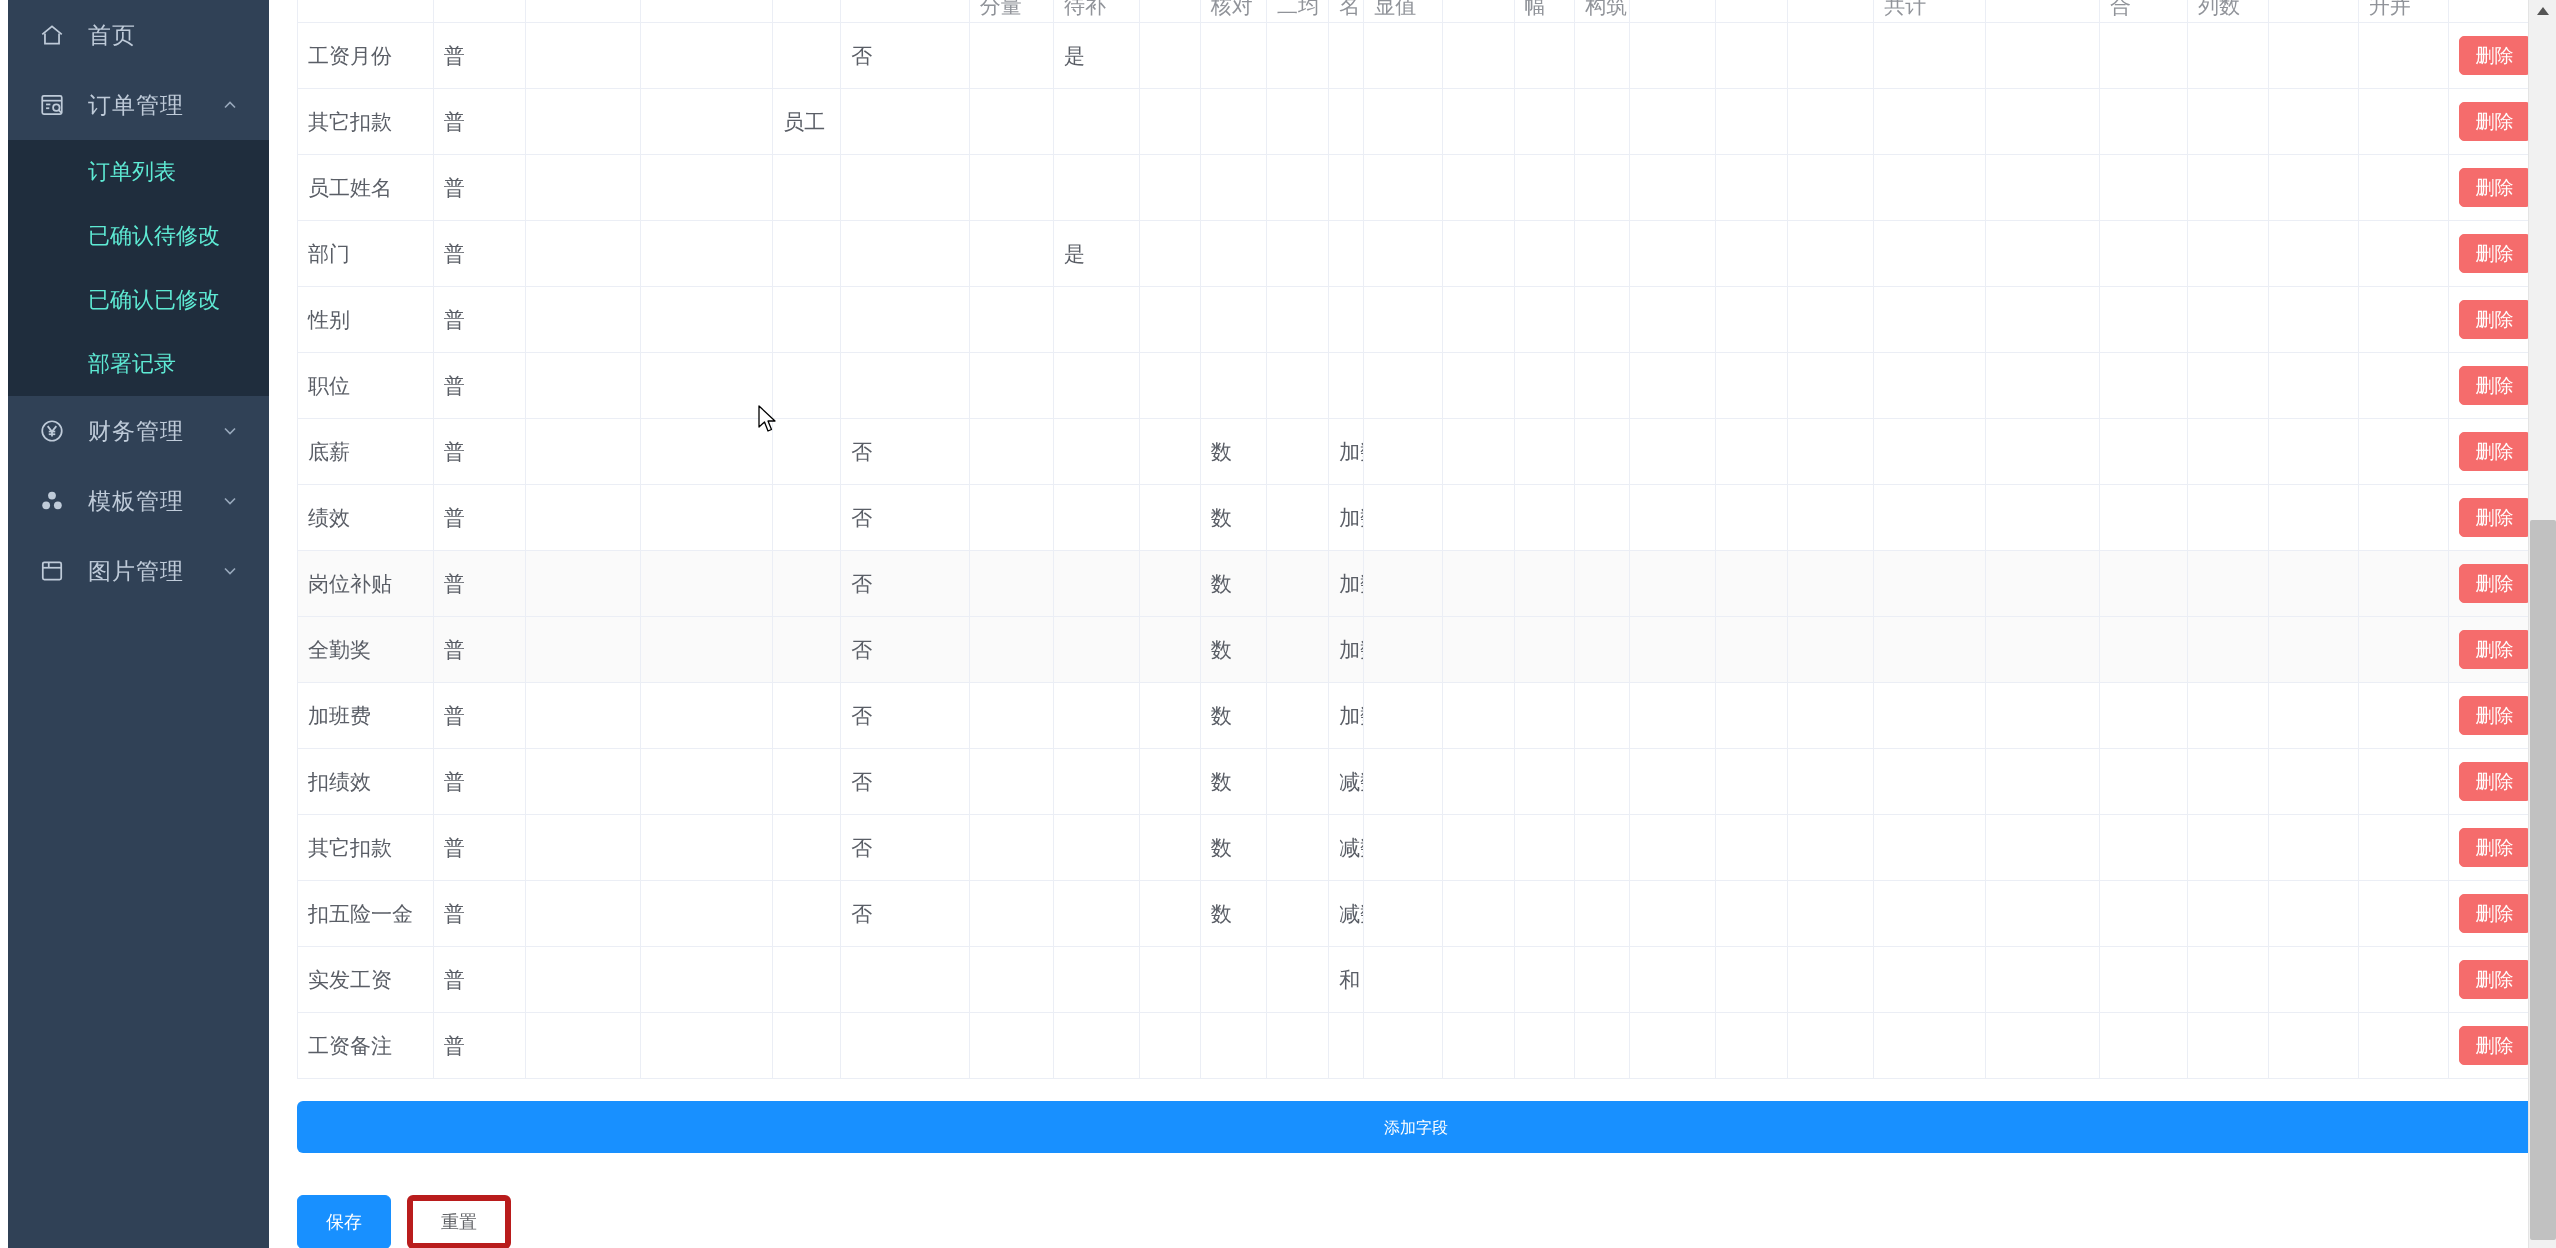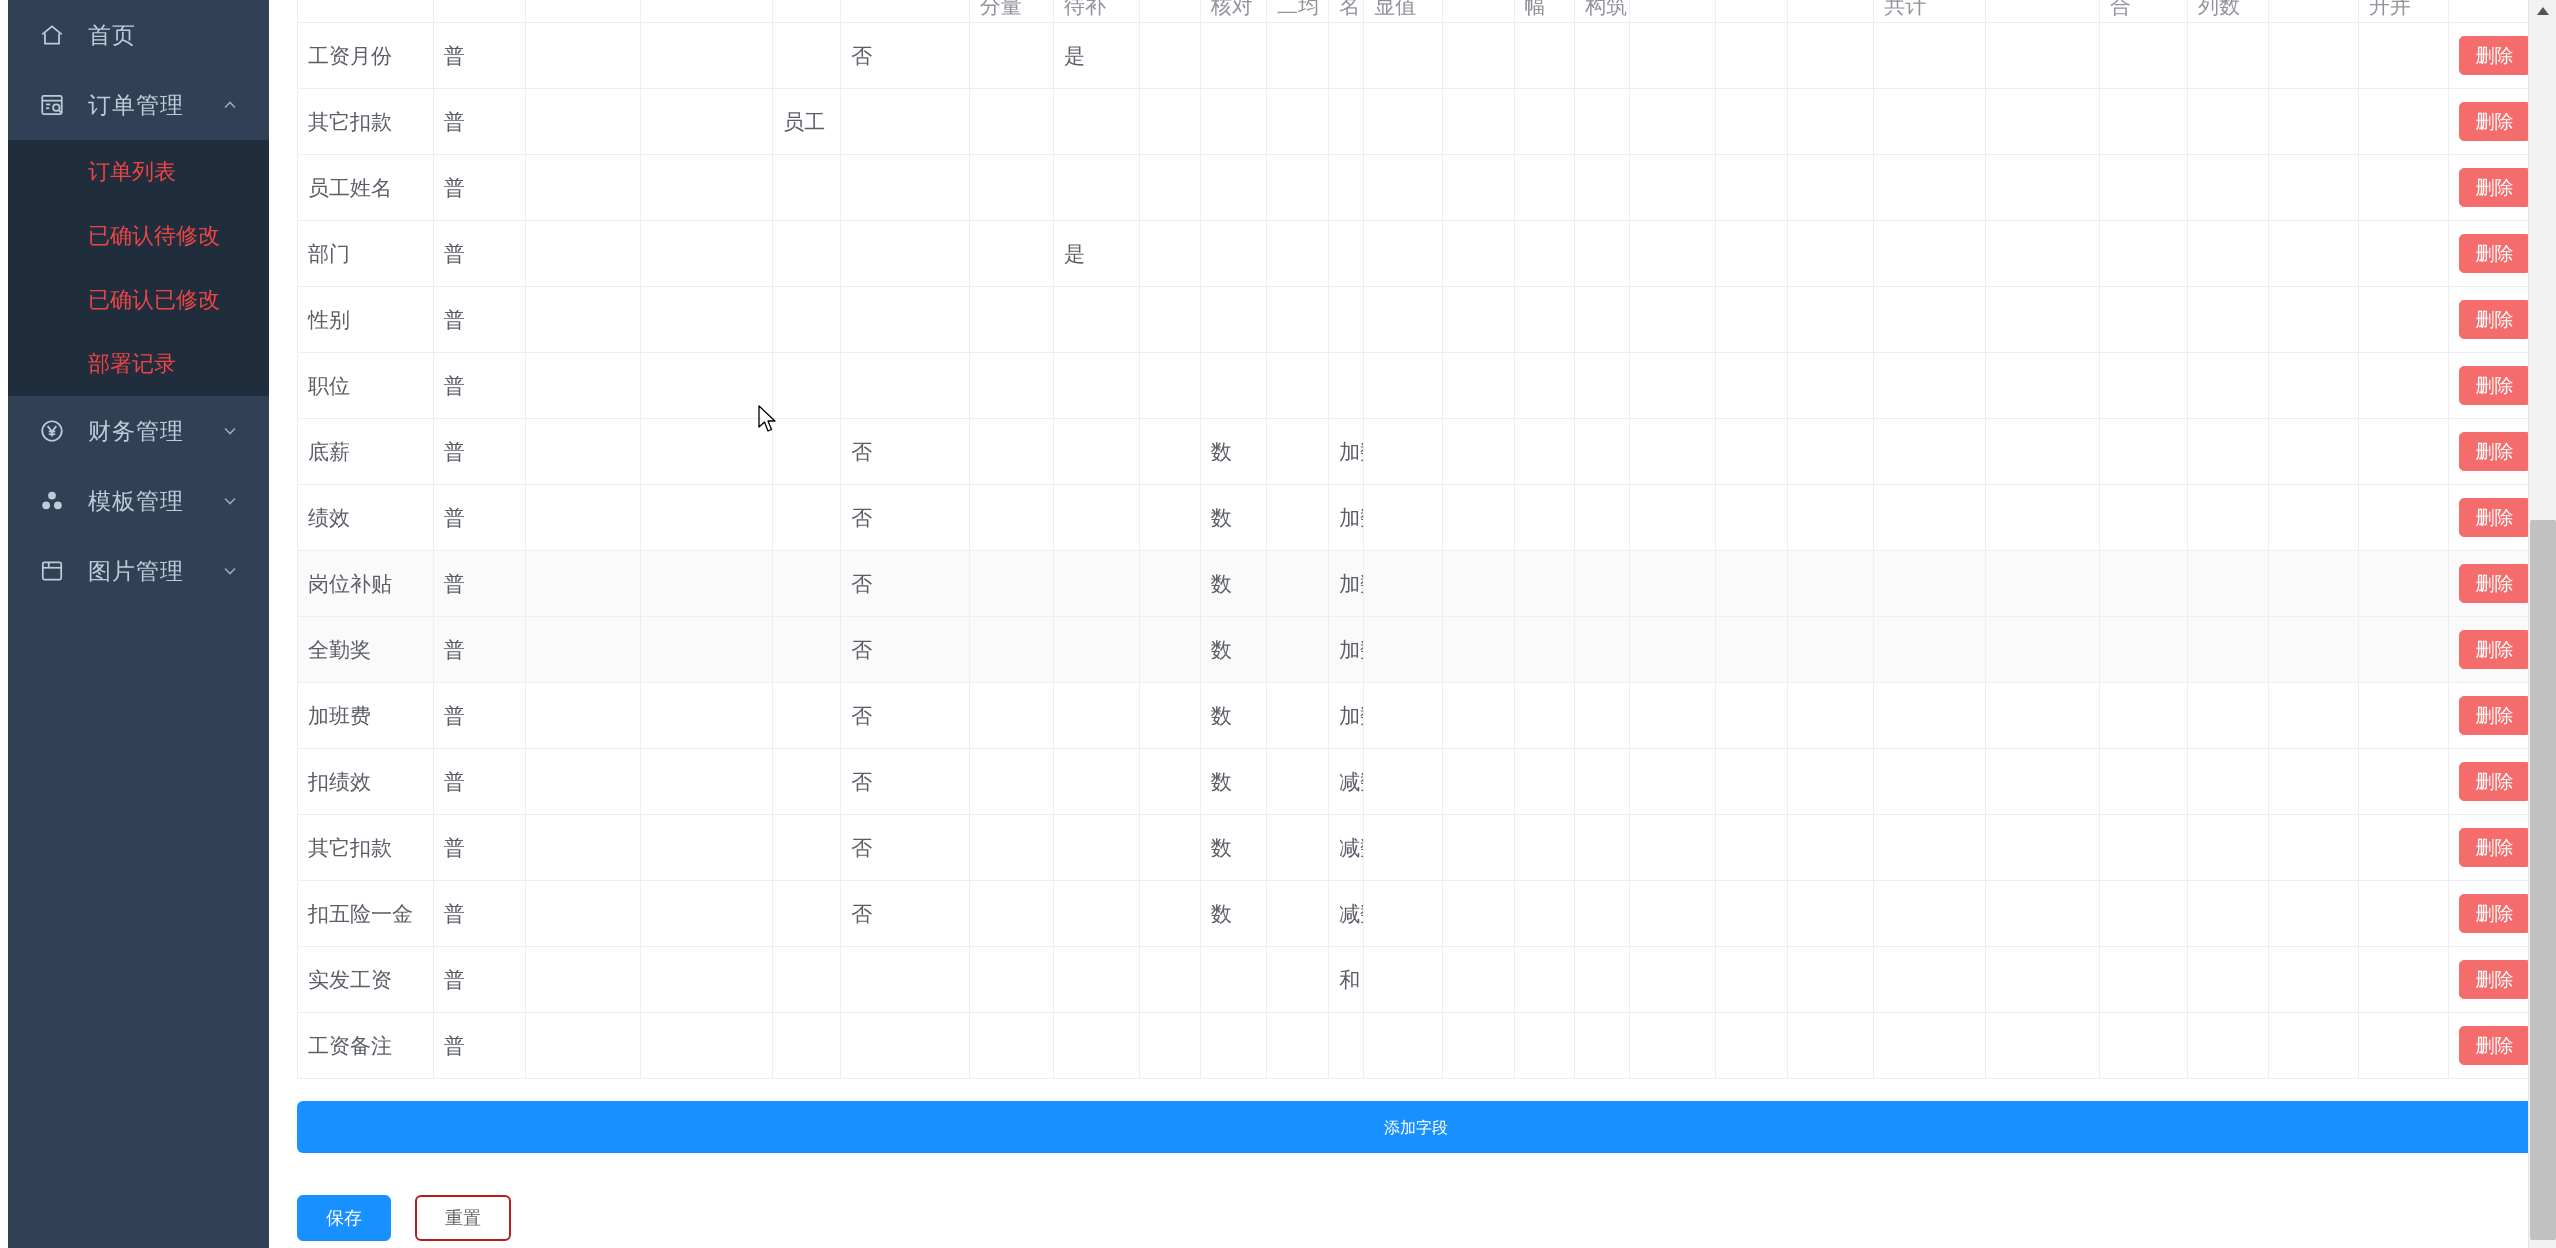--- a/index.html
+++ b/index.html
@@ -50,21 +50,21 @@
     width: 26px; height: 26px;
     margin-right: 26px;
     display: inline-flex; align-items: center; justify-content: center;
     color: #98a8bb;
   }
   .submenu { background: #1f2d3d; }
   .sub-item {
     display: flex; align-items: center;
     height: 64px;
     padding-left: 80px;
-    color: #ef4444;
+    color: #5eead4;
     font-size: 22px;
     cursor: pointer;
     white-space: nowrap;
   }
 
   
   .main {
     flex: 1 1 auto;
     height: 1248px;
     background: #ffffff;
@@ -140,21 +140,21 @@
   .form-actions { margin-top: 42px; display: flex; gap: 16px; }
   .btn {
     font-size: 18px;
     border-radius: 6px;
     padding: 12px 28px;
     cursor: pointer;
     line-height: 1;
     font-family: "Liberation Sans", "DejaVu Sans", sans-serif;
   }
   .btn-primary { background: #1890ff; border: 1px solid #1890ff; color: #fff; }
-  .btn-default { background: #ffffff; border: 2px solid #b91c1c; color: #606266; margin-left: 8px; }
+  .btn-default { background: #ffffff; border: 6px solid #b91c1c; color: #606266; }
 
   
   .vscroll {
     position: absolute;
     right: 0; top: 0;
     width: 28px; height: 1248px;
     background: #f1f1f1;
     border-left: 1px solid #e4e4e4;
   }
   .vscroll .arrow-up {

